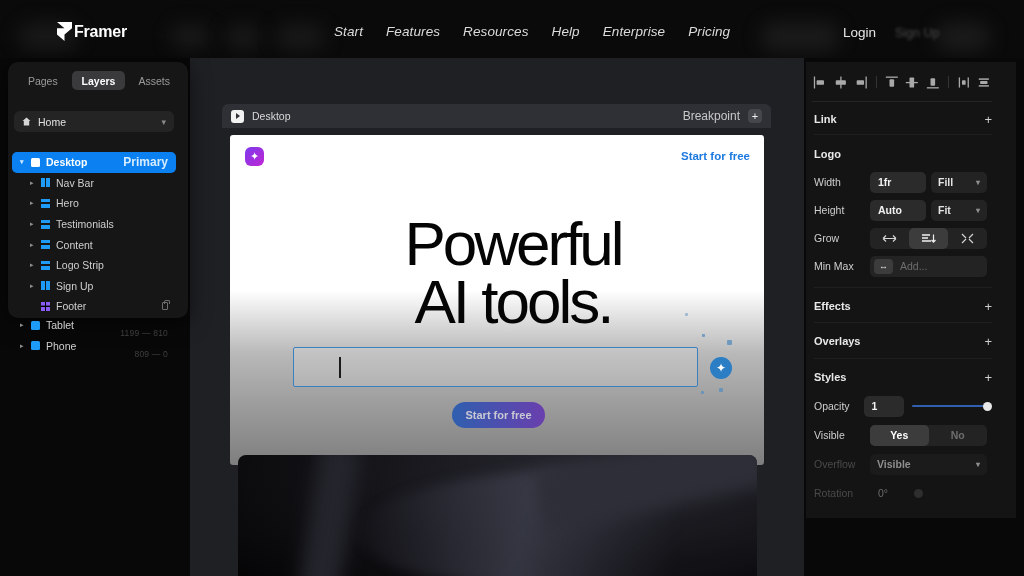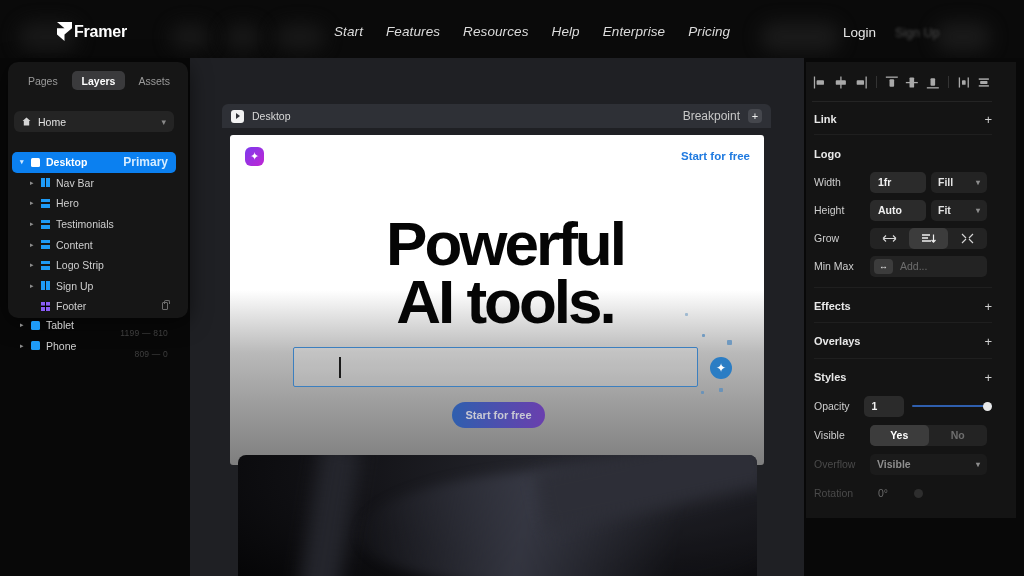--- a/index.html
+++ b/index.html
@@ -106,22 +106,22 @@
     background: linear-gradient(180deg,#ffffff 0%,#ffffff 47%,#b9b9b9 66%,#9c9c9c 82%,#7e7e7e 100%);
     border-radius: 3px; overflow: hidden; z-index: 7;
   }
   .pv-badge {
     position: absolute; left: 15px; top: 12px; width: 19px; height: 19px; border-radius: 6px;
     background: linear-gradient(135deg,#7c3aed,#c026d3);
     display: flex; align-items: center; justify-content: center; color: #fff; font-size: 11px; line-height: 1;
   }
   .pv-cta { position: absolute; right: 14px; top: 15px; color: #1f7ae0; font-size: 11.5px; font-weight: 600; }
   .pv-h1 {
-    position: absolute; left: 8px; top: 80px; width: 100%; text-align: center;
-    font-size: 62px; line-height: .93; font-weight: 700; color: #050505; letter-spacing: -3px;
+    position: absolute; left: 16px; top: 80px; width: 100%; text-align: center;
+    font-size: 62px; line-height: .93; font-weight: 400; color: #050505; letter-spacing: -3px;
   }
   .pv-input {
     position: absolute; left: 63px; top: 212px; width: 405px; height: 40px;
     border: 1.6px solid #3c7fbf; background: rgba(255,255,255,.14); border-radius: 2px;
   }
   .pv-caret { position: absolute; left: 45px; top: 9px; width: 1.6px; height: 21px; background: #1a1a1a; }
   .pv-sparkbtn {
     position: absolute; left: 480px; top: 222px; width: 22px; height: 22px; border-radius: 50%;
     background: #2b7dc4; color: #fff; display: flex; align-items: center; justify-content: center; font-size: 12px;
   }

